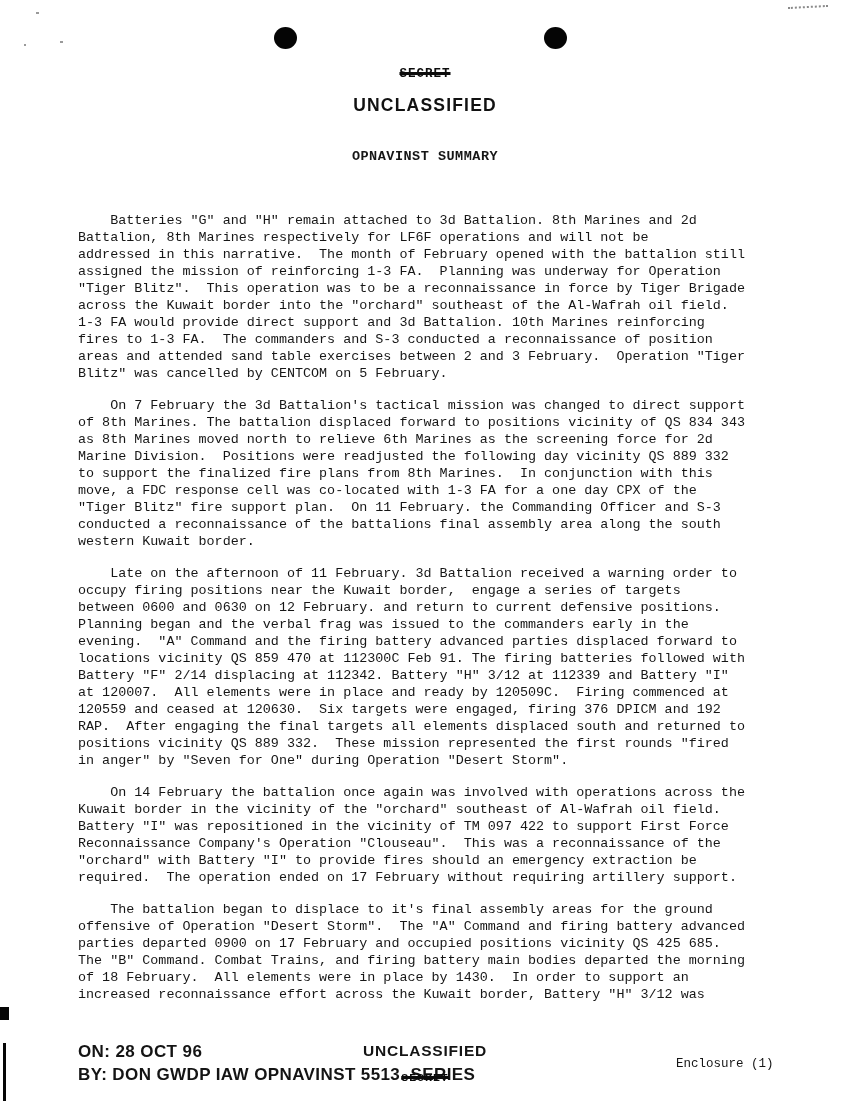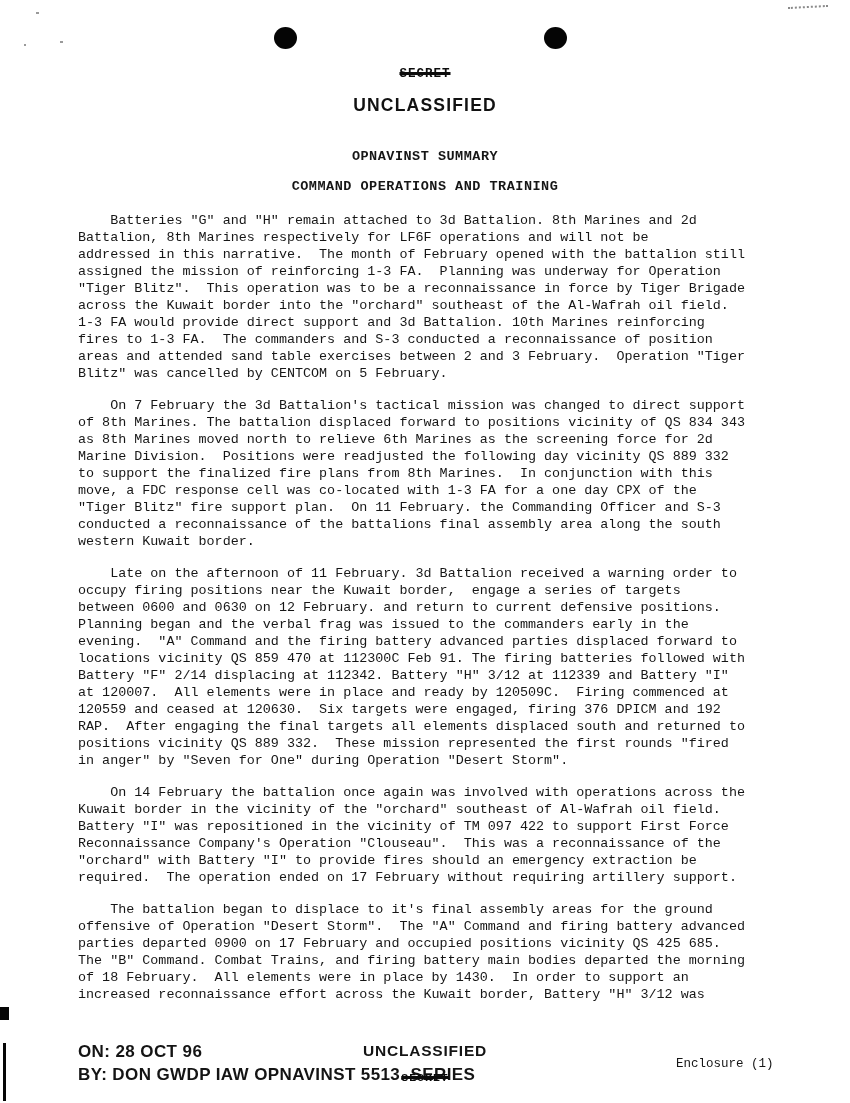--- a/index.html
+++ b/index.html
@@ -131,21 +131,20 @@
   <div class="artifact edge-block"></div>
   <div class="artifact edge-line"></div>
 
   <div class="centered secret-top secret-strike">SECRET</div>
 
   <div class="centered doc-title">UNCLASSIFIED</div>
 
 
   <div class="centered doc-subtitle">OPNAVINST SUMMARY</div>
 
-  <div class="centered doc-heading">COMMAND OPERATIONS AND TRAINING</div>
 
   <div class="doc-body">
     <p>    Batteries "G" and "H" remain attached to 3d Battalion. 8th Marines and 2d
 Battalion, 8th Marines respectively for LF6F operations and will not be
 addressed in this narrative.  The month of February opened with the battalion still
 assigned the mission of reinforcing 1-3 FA.  Planning was underway for Operation
 "Tiger Blitz".  This operation was to be a reconnaissance in force by Tiger Brigade
 across the Kuwait border into the "orchard" southeast of the Al-Wafrah oil field.
 1-3 FA would provide direct support and 3d Battalion. 10th Marines reinforcing
 fires to 1-3 FA.  The commanders and S-3 conducted a reconnaissance of position

